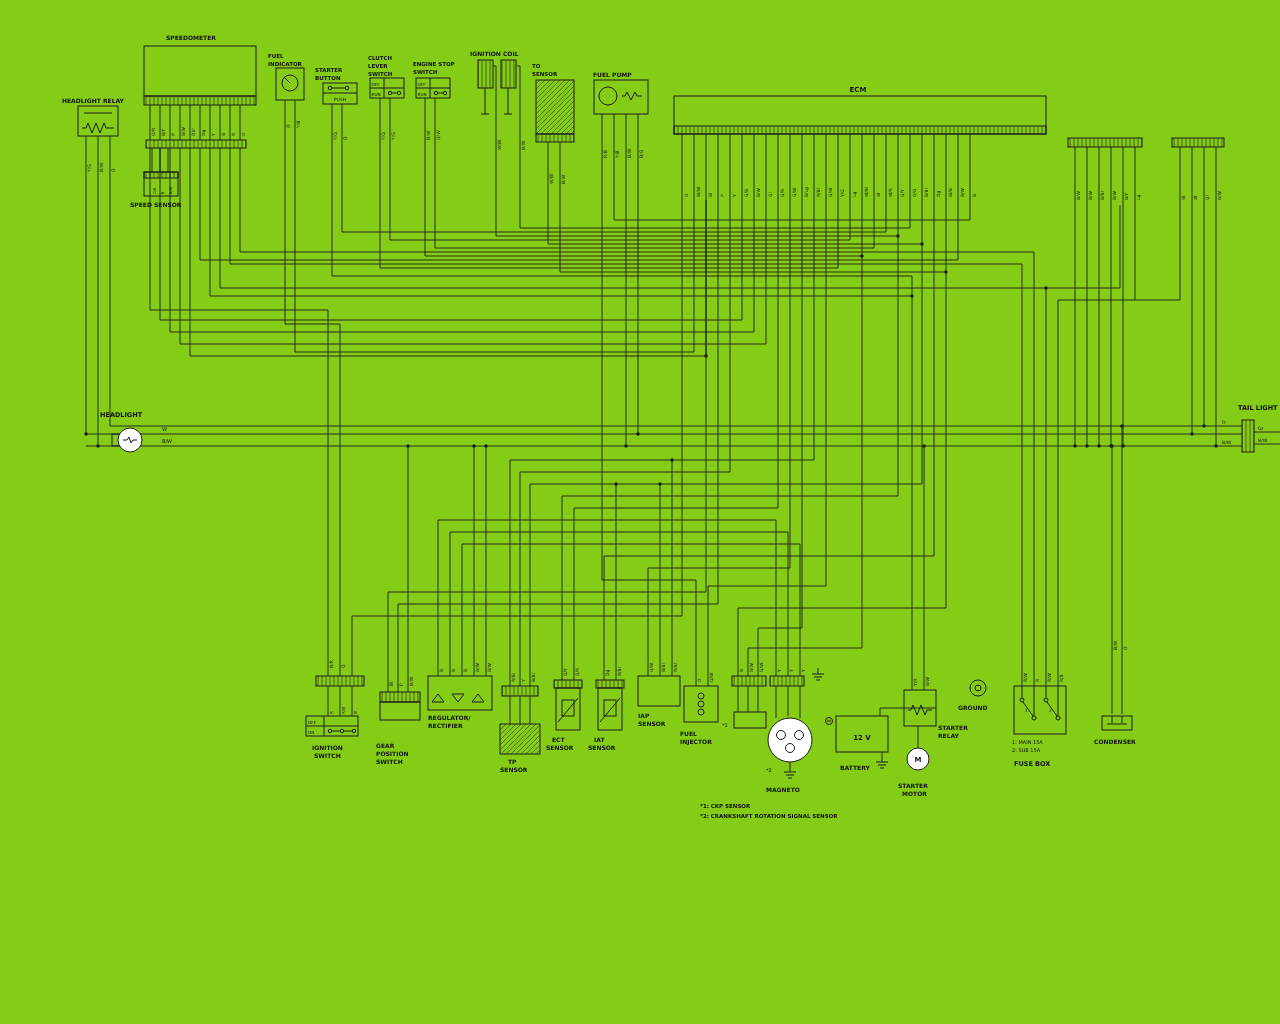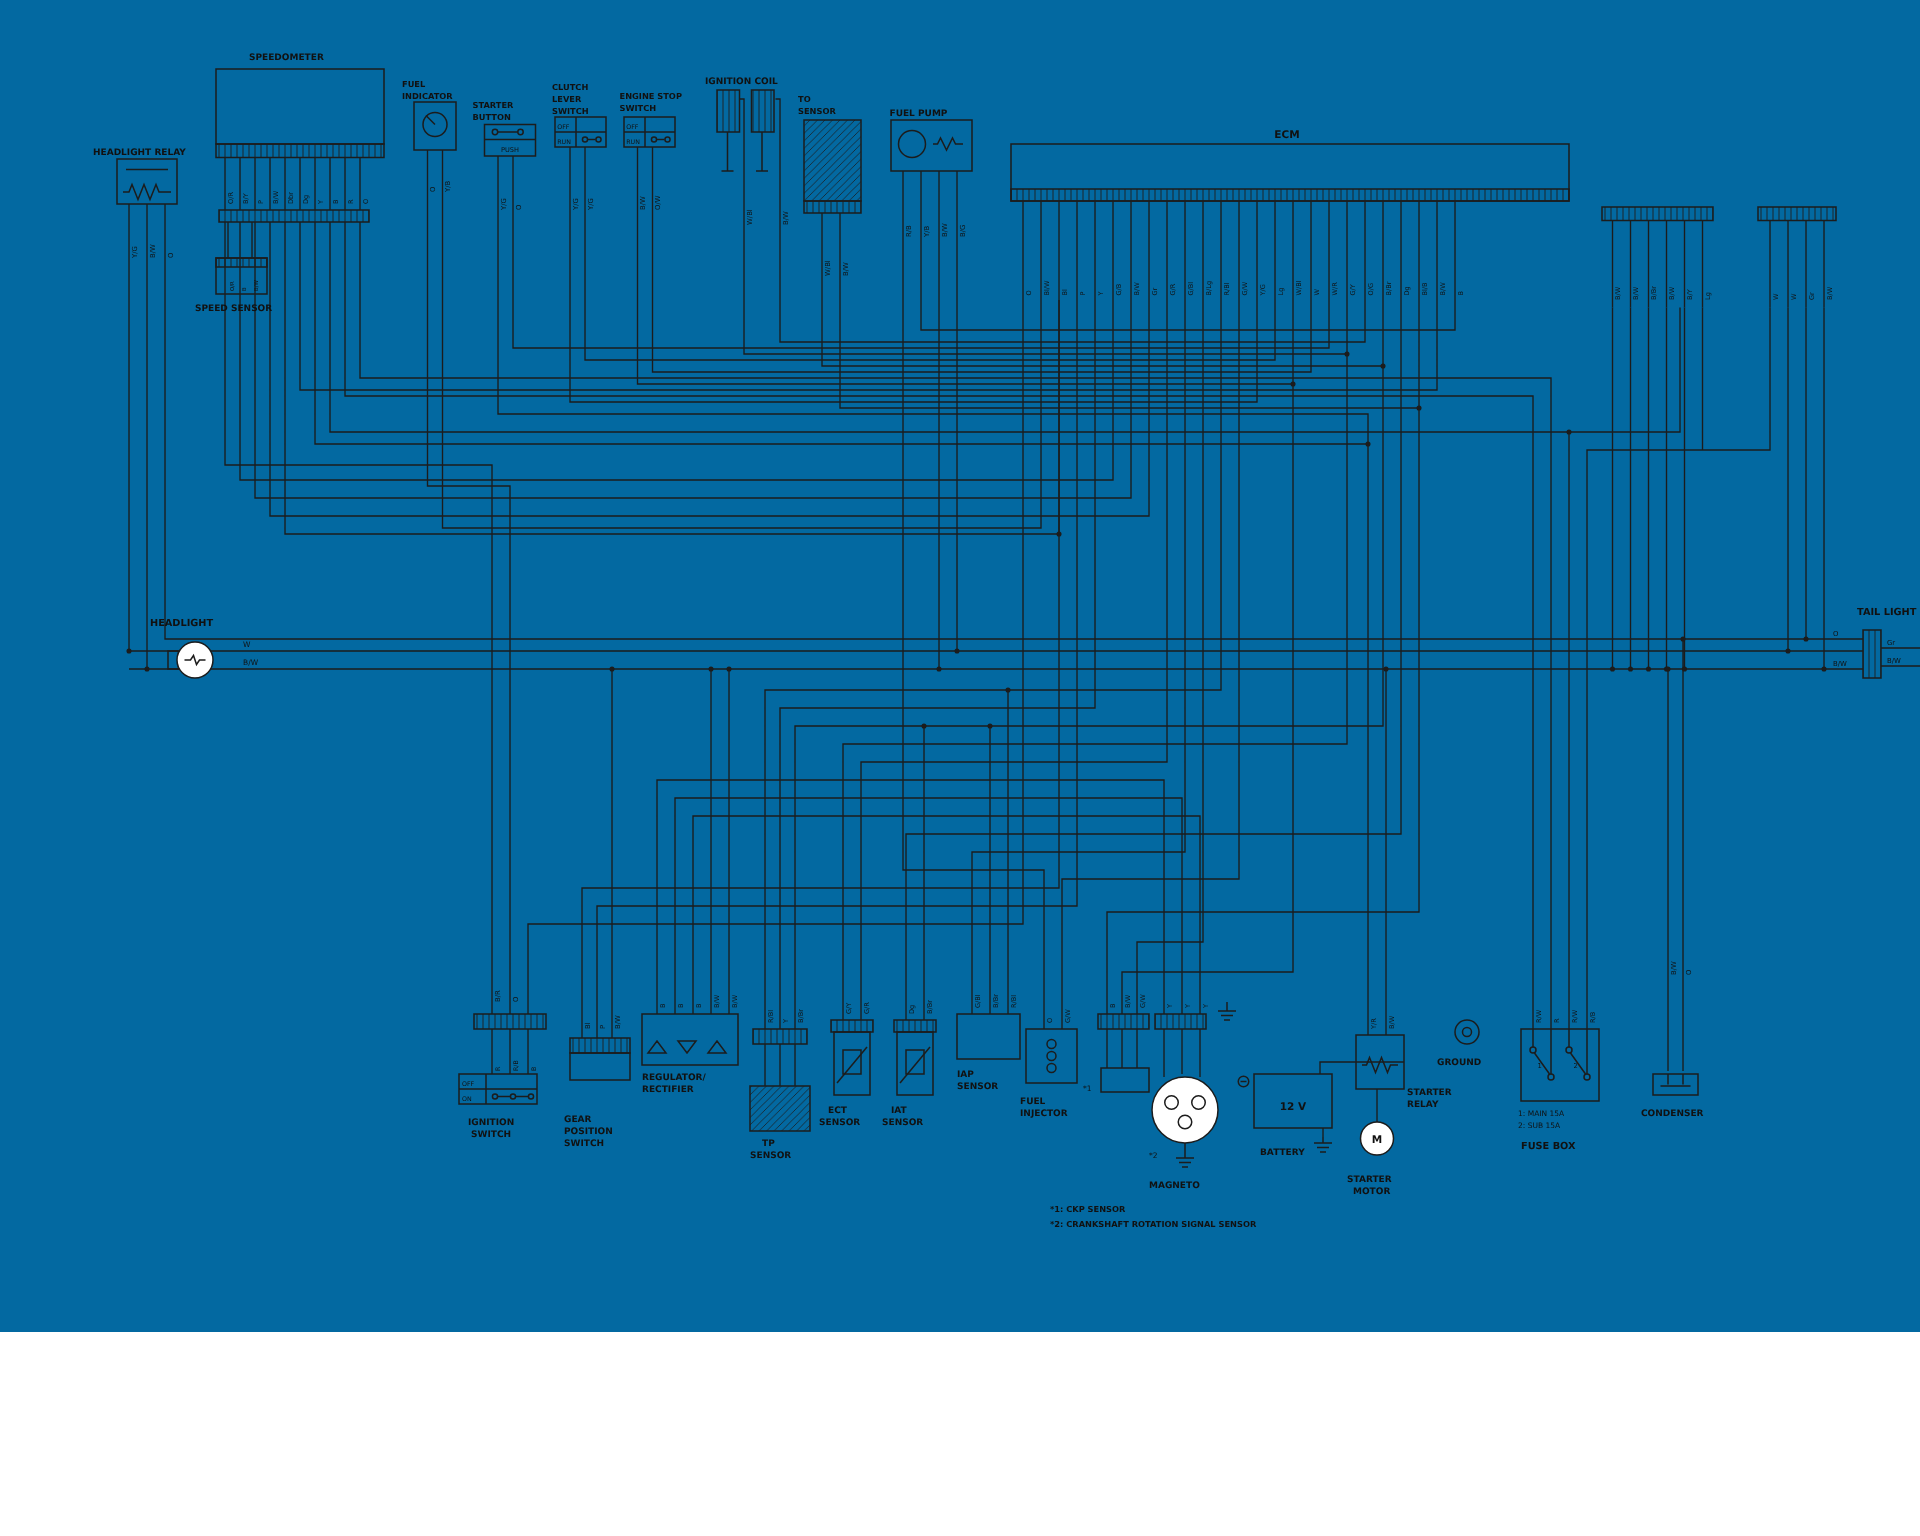--- a/index.html
+++ b/index.html
@@ -1,16 +1,16 @@
 <!DOCTYPE html>
 <html><head>
 <meta charset="utf-8">
 <style>
   html,body{margin:0;padding:0;background:#ffffff;}
-  #stage{width:1280px;height:888px;position:relative;background:#0369a1;overflow:hidden;}
+  #stage{width:1280px;height:1024px;position:relative;background:#84cc16;overflow:hidden;}
   svg{font-family:"DejaVu Sans",sans-serif;}
   text{fill:#111;}
   .lbl{font-weight:bold;}
   .w{fill:none;stroke:#1c1c1c;stroke-width:0.9;}
   .s{fill:none;stroke:#1c1c1c;stroke-width:1;}
   .cn{fill:url(#conn);stroke:#1c1c1c;stroke-width:1;}
   .ht{fill:url(#hatch);stroke:#1c1c1c;stroke-width:1;}
   .dot{fill:#1c1c1c;}
 </style>
 </head>

